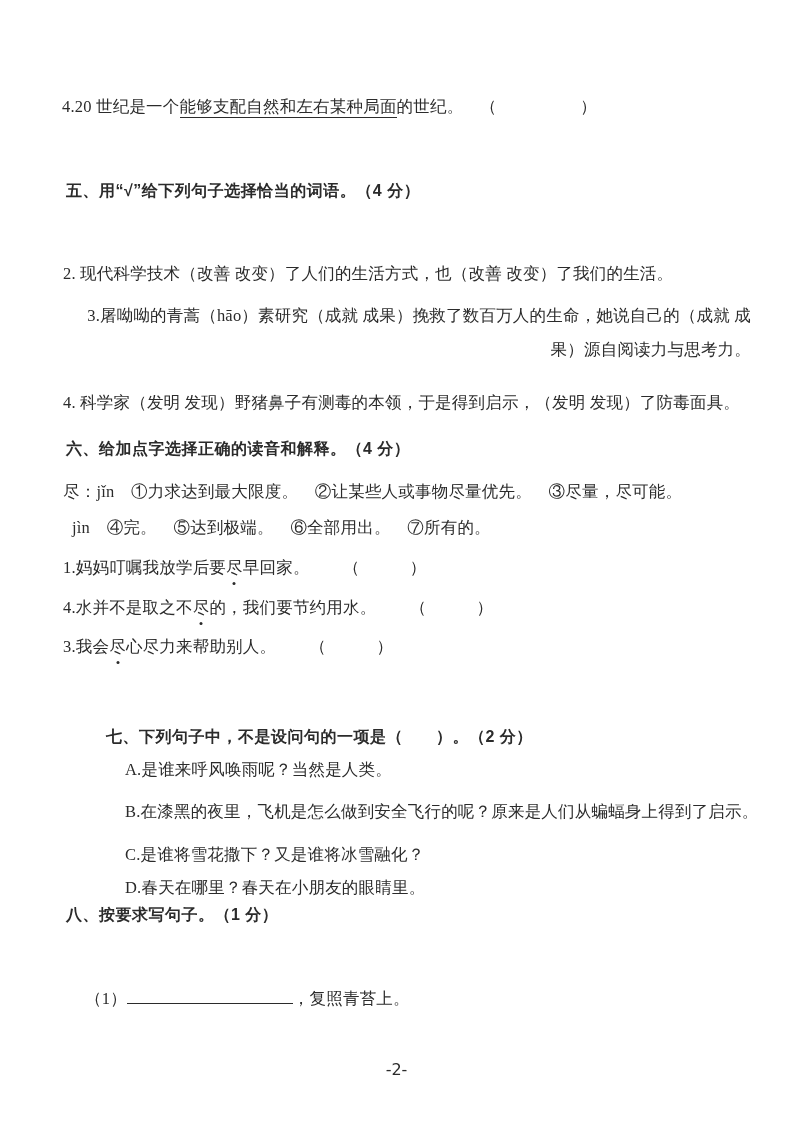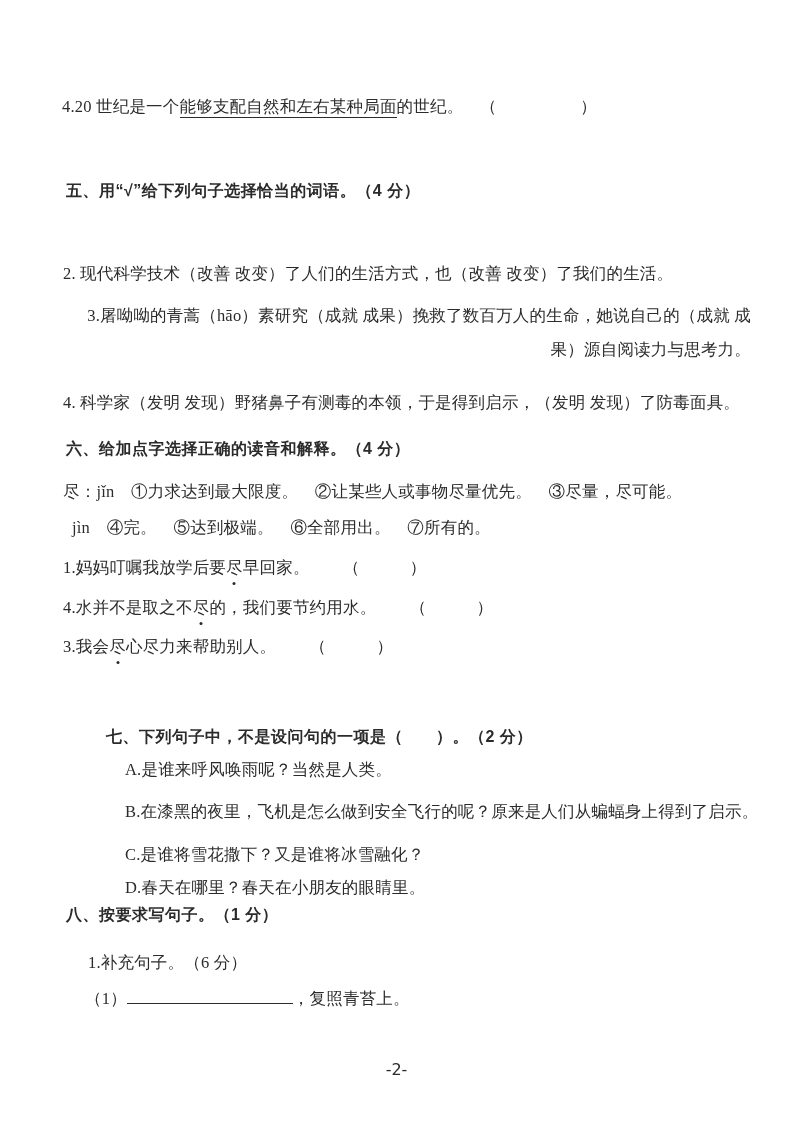--- a/index.html
+++ b/index.html
@@ -96,20 +96,19 @@
     <span>3.我会</span><span class="dotted">尽</span><span>心尽力来帮助别人。　　（　　　）</span>
   </div>
 
   <div class="line hdr" style="left:66px; top:725px;margin-left:40px;">七、下列句子中，不是设问句的一项是（　　）。（2 分）</div>
   <div class="line" style="left:125px; top:799px;">B.在漆黑的夜里，飞机是怎么做到安全飞行的呢？原来是人们从蝙蝠身上得到了启示。</div>
   <div class="line" style="left:125px; top:757px;">A.是谁来呼风唤雨呢？当然是人类。</div>
   <div class="line" style="left:125px; top:842px;">C.是谁将雪花撒下？又是谁将冰雪融化？</div>
   <div class="line" style="left:125px; top:875px;">D.春天在哪里？春天在小朋友的眼睛里。</div>
 
   <div class="line hdr" style="left:66px; top:903px;">八、按要求写句子。（1 分）</div>
-  <div class="line" style="left:88px; top:950px;">1.补充句子。（6 分）</div>
   <div class="line" style="left:85px; top:986px;">
     <span>（1）</span><span class="blank-underline"></span><span>，复照青苔上。</span>
   </div>
 
   <div class="footer">-2-</div>
 
 </div>
 
 </body></html>

